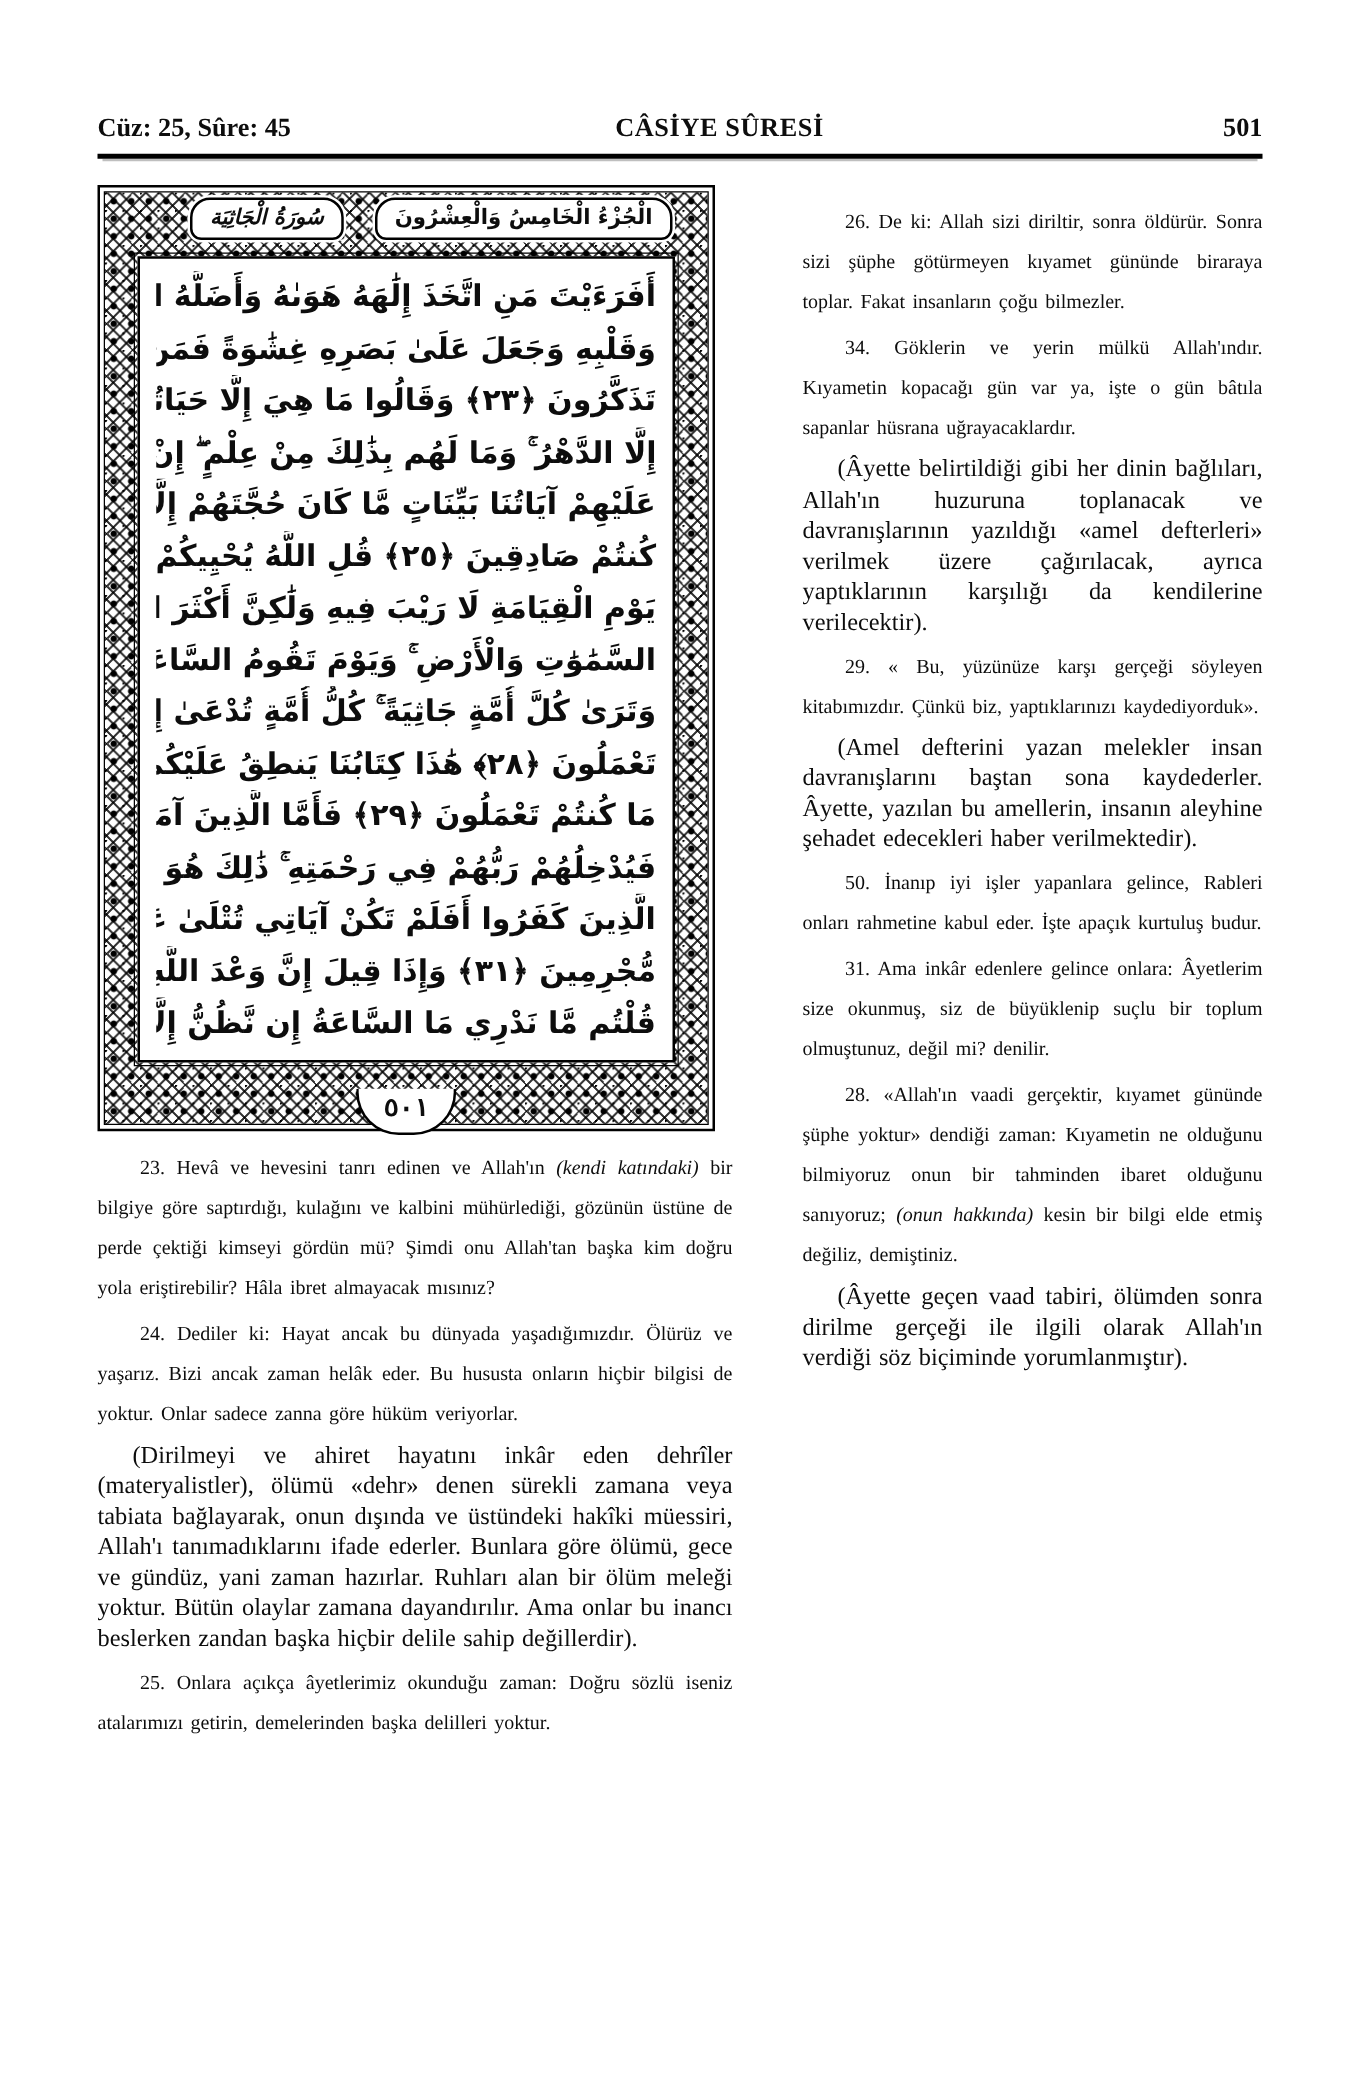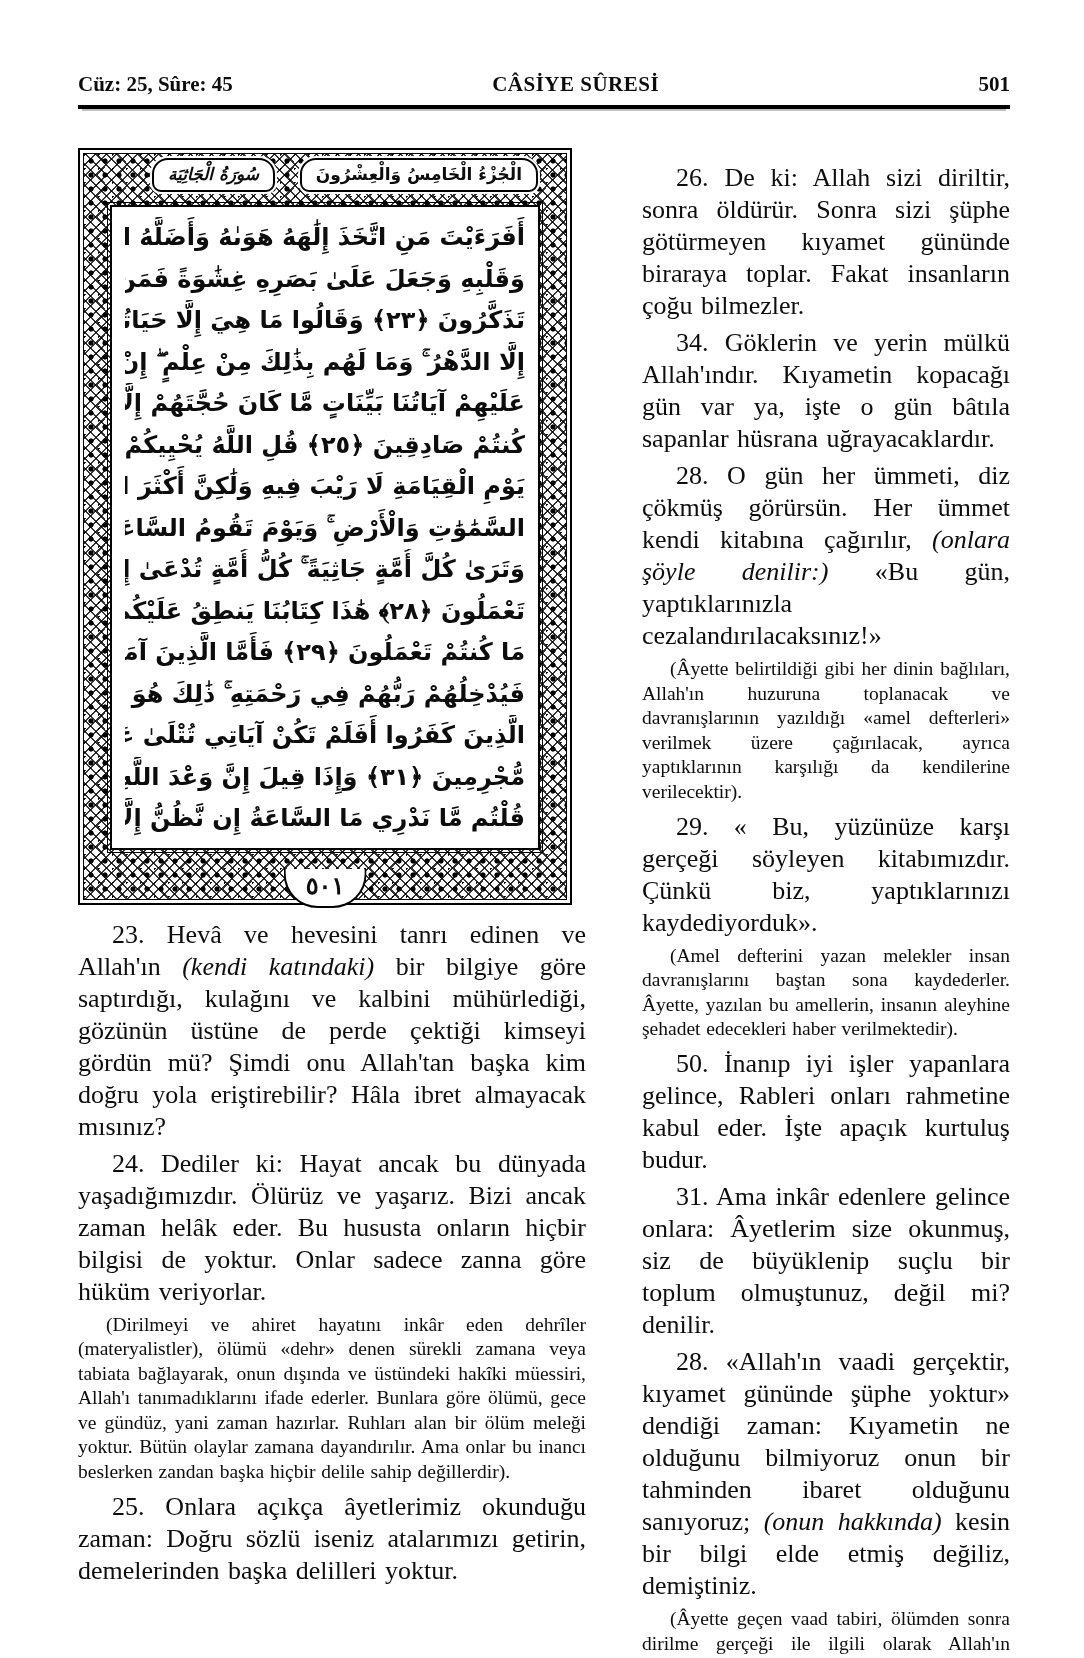--- a/index.html
+++ b/index.html
@@ -3,21 +3,21 @@
 <meta charset="utf-8">
 <style>
   * { margin:0; padding:0; box-sizing:border-box; }
   html,body { background:#e8e8e8; }
   .sheet {
     position:relative; width:1084px; height:1658px; background:#fff;
     font-family:"Liberation Serif", serif; color:#0d0d0d; overflow:hidden;
   }
   
   .header {
-    position:absolute; top:72px; left:78px; width:932px;
+    position:absolute; top:90px; left:78px; width:932px;
     display:flex; justify-content:space-between; align-items:baseline;
     font-weight:bold; font-size:21px;
     border-bottom:4px solid #000; padding-bottom:8px;
     box-shadow:0 6px 0 -4px rgba(0,0,0,.25);
   }
   .header .title { letter-spacing:.5px; transform:translateX(-30px); }
   
   .columns { position:absolute; top:148px; left:78px; width:932px; display:flex; }
   .col-left  { width:508px; }
   .col-right { width:368px; margin-left:56px; padding-top:14px; }
@@ -49,26 +49,26 @@
   .aline {
     direction:rtl; unicode-bidi:embed; text-align:justify; text-align-last:justify;
     font-family:"DejaVu Sans", "Liberation Sans", sans-serif;
     font-size:24px; font-weight:700; line-height:41.5px; white-space:nowrap; overflow:hidden;
   }
   .band-bottom { height:46px; position:relative; }
   .ptab {
     position:absolute; left:50%; bottom:-9px; transform:translateX(-50%);
     background:#fff; border:2.5px solid #000; border-top:none;
     border-radius:0 0 34px 34px; padding:3px 20px 6px;
-    font-size:24px; font-weight:bold; direction:rtl;
-    font-family:Liberation Serif, serif;
+    font-size:20px; font-weight:bold; direction:rtl;
+    font-family:Liberation Mono, monospace;
   }
   
   .vt {
-    font-size:26px; line-height:32px; text-align:justify; text-indent:34px;
+    font-size:16px; line-height:32px; text-align:justify; text-indent:34px;
     margin-bottom:5px; word-spacing:2px;
   }
   .cm {
     font-size:19.5px; line-height:24.6px; text-align:justify; text-indent:28px;
     margin-bottom:6px; word-spacing:1px;
   }
   .col-left .vt:first-of-type { margin-top:14px; }
   .vt i { font-style:italic; }
 </style>
 </head>
@@ -124,21 +124,20 @@
       <p class="vt">25. Onlara açıkça âyetlerimiz okunduğu zaman: Doğru sözlü iseniz atalarımızı getirin, demelerinden başka delilleri yoktur.</p>
 
     </div>
 
     <div class="col-right">
 
       <p class="vt">26. De ki: Allah sizi diriltir, sonra öldürür. Sonra sizi şüphe götürmeyen kıyamet gününde biraraya toplar. Fakat insanların çoğu bilmezler.</p>
 
       <p class="vt">34. Göklerin ve yerin mülkü Allah'ındır. Kıyametin kopacağı gün var ya, işte o gün bâtıla sapanlar hüsrana uğrayacaklardır.</p>
 
-      <p class="vt"><span>28. O gün her ümmeti, diz çökmüş görürsün. Her ümmet kendi kitabına çağırılır, </span><i>(onlara şöyle denilir:)</i><span> «Bu gün, yaptıklarınızla cezalandırılacaksınız!»</span></p>
 
       <p class="cm">(Âyette belirtildiği gibi her dinin bağlıları, Allah'ın huzuruna toplanacak ve davranışlarının yazıldığı «amel defterleri» verilmek üzere çağırılacak, ayrıca yaptıklarının karşılığı da kendilerine verilecektir).</p>
 
       <p class="vt">29. « Bu, yüzünüze karşı gerçeği söyleyen kitabımızdır. Çünkü biz, yaptıklarınızı kaydediyorduk».</p>
 
       <p class="cm">(Amel defterini yazan melekler insan davranışlarını baştan sona kaydederler. Âyette, yazılan bu amellerin, insanın aleyhine şehadet edecekleri haber verilmektedir).</p>
 
       <p class="vt">50. İnanıp iyi işler yapanlara gelince, Rableri onları rahmetine kabul eder. İşte apaçık kurtuluş budur.</p>
 
       <p class="vt">31. Ama inkâr edenlere gelince onlara: Âyetlerim size okunmuş, siz de büyüklenip suçlu bir toplum olmuştunuz, değil mi? denilir.</p>

